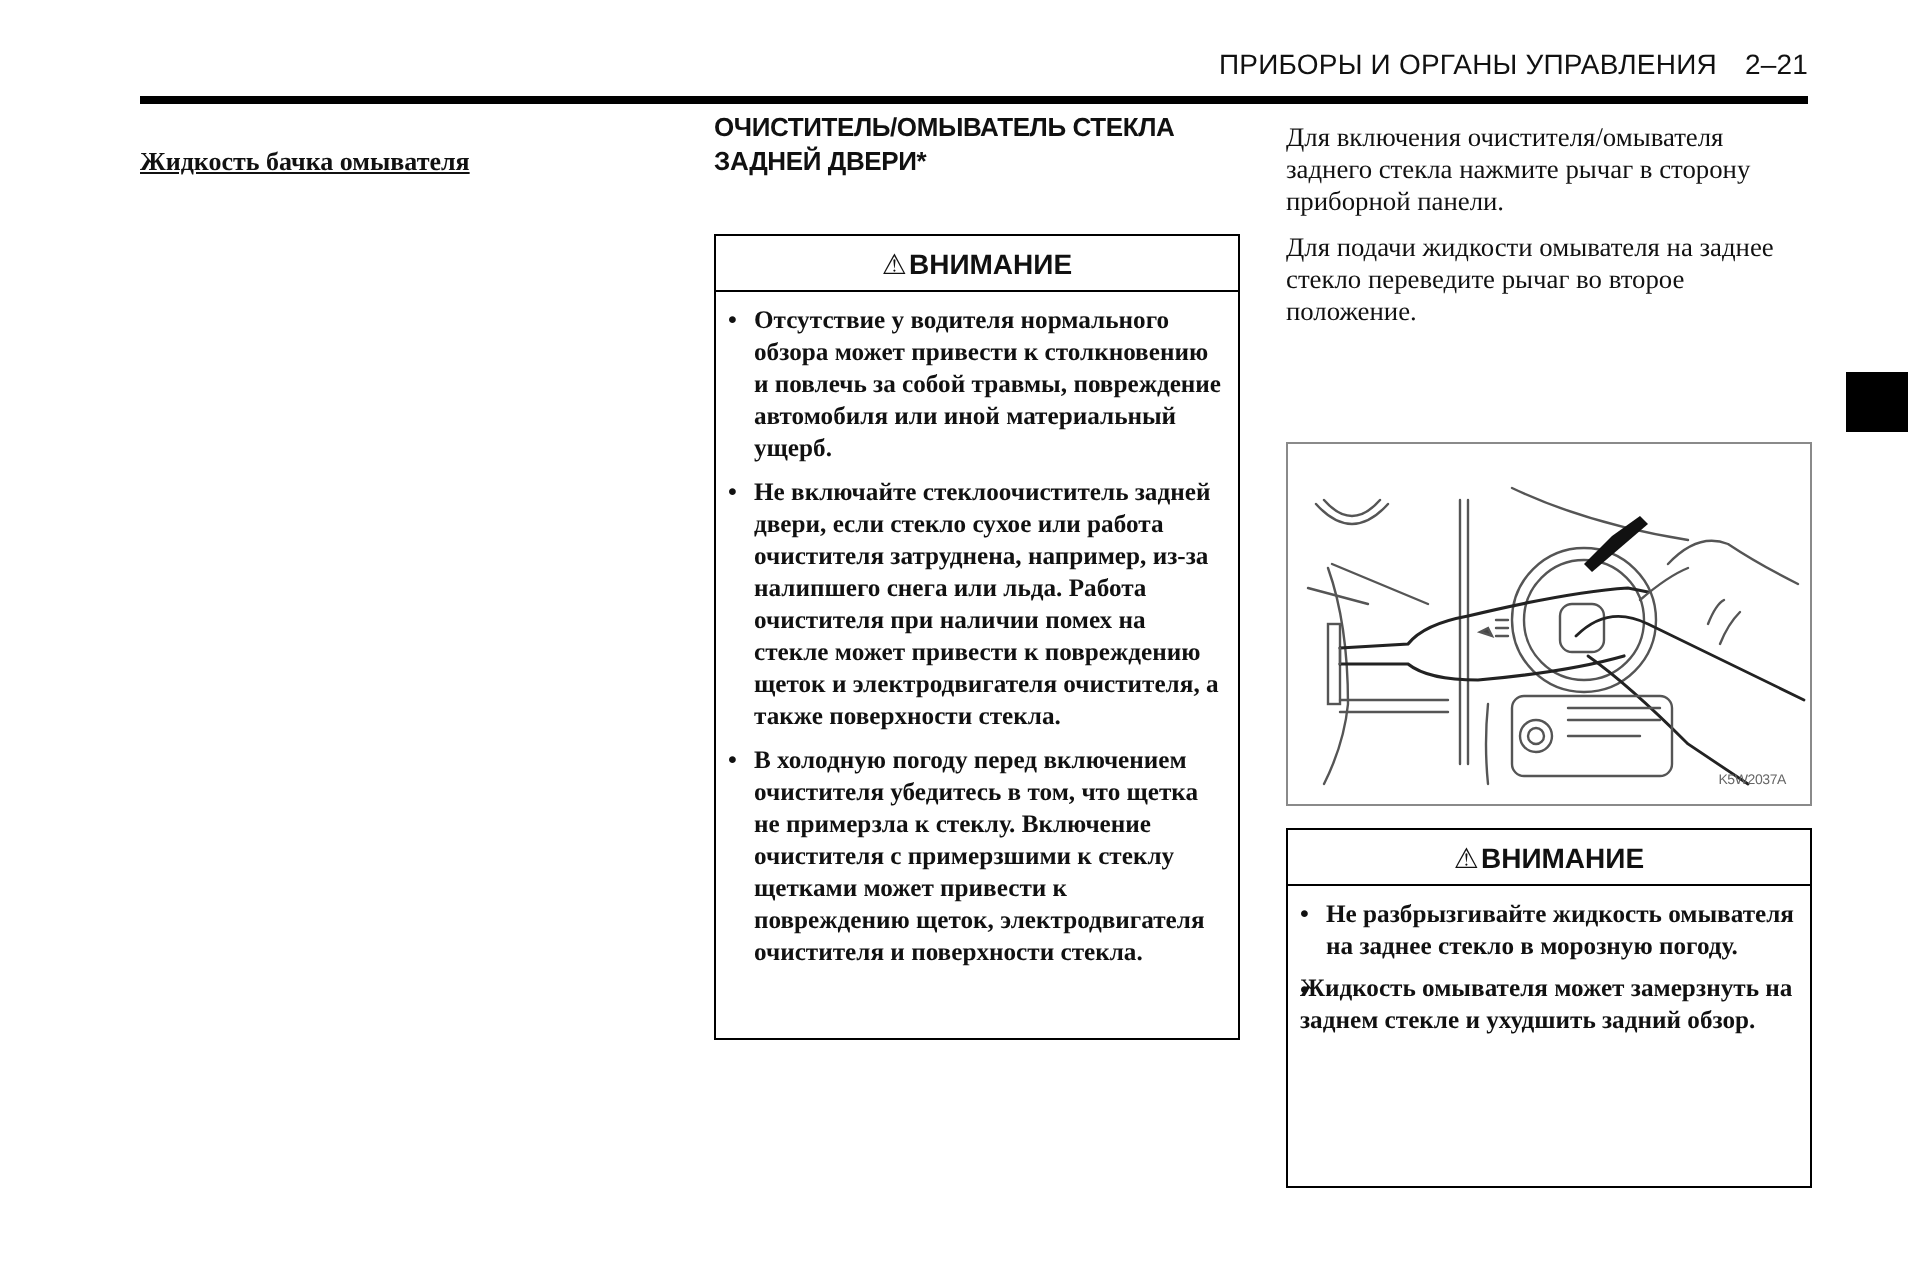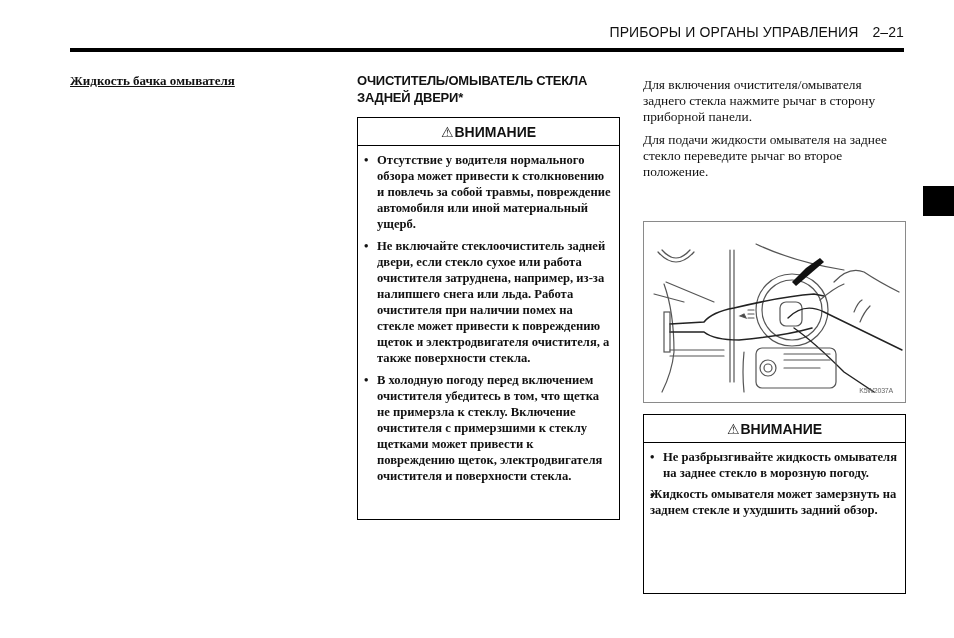--- a/index.html
+++ b/index.html
@@ -15,22 +15,22 @@
     }
     .header .sep { display: inline-block; width: 14px; }
     .header-rule {
       position: absolute; left: 70px; top: 48px; width: 834px; height: 4px; background: #000;
     }
     .thumb-tab {
       position: absolute; left: 923px; top: 186px; width: 31px; height: 30px; background: #000;
     }
     .col { position: absolute; }
     .col1 { left: 70px; top: 73px; width: 260px; }
-    .col2 { left: 357px; top: 72px; width: 262px; }
-    .col3 { left: 643px; top: 77px; width: 262px; }
+    .col2 { left: 357px; top: 55px; width: 262px; }
+    .col3 { left: 643px; top: 61px; width: 262px; }
 
     .subhead {
       font-family: "Liberation Serif", serif; font-weight: bold; font-size: 13px;
       text-decoration: underline; margin: 0 0 4px 0; line-height: 16px;
     }
     .body-text {
       font-size: 13.4px; line-height: 16.2px; margin: 0;
     }
     .body-text + .body-text { margin-top: 6px; }
 

